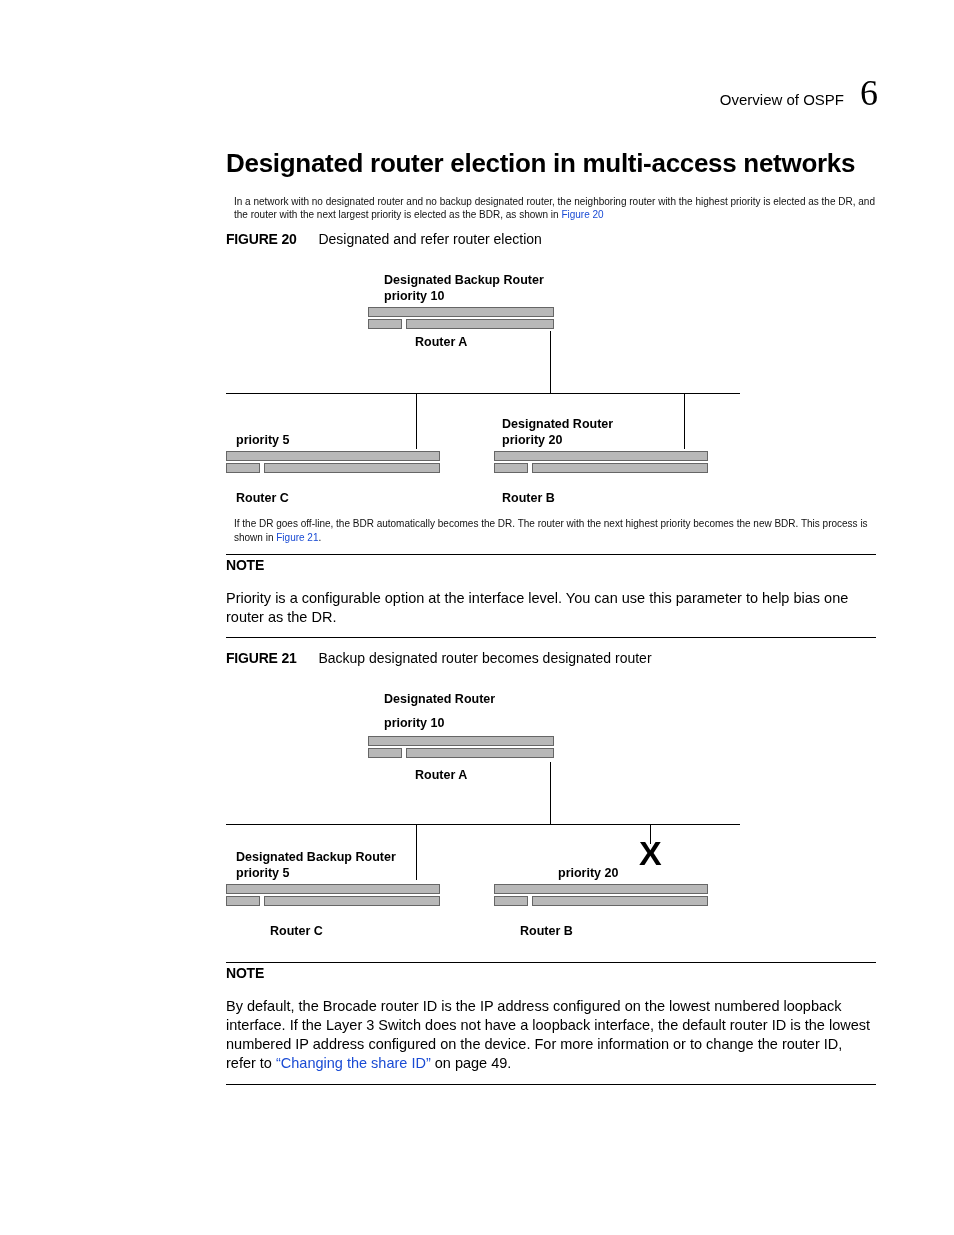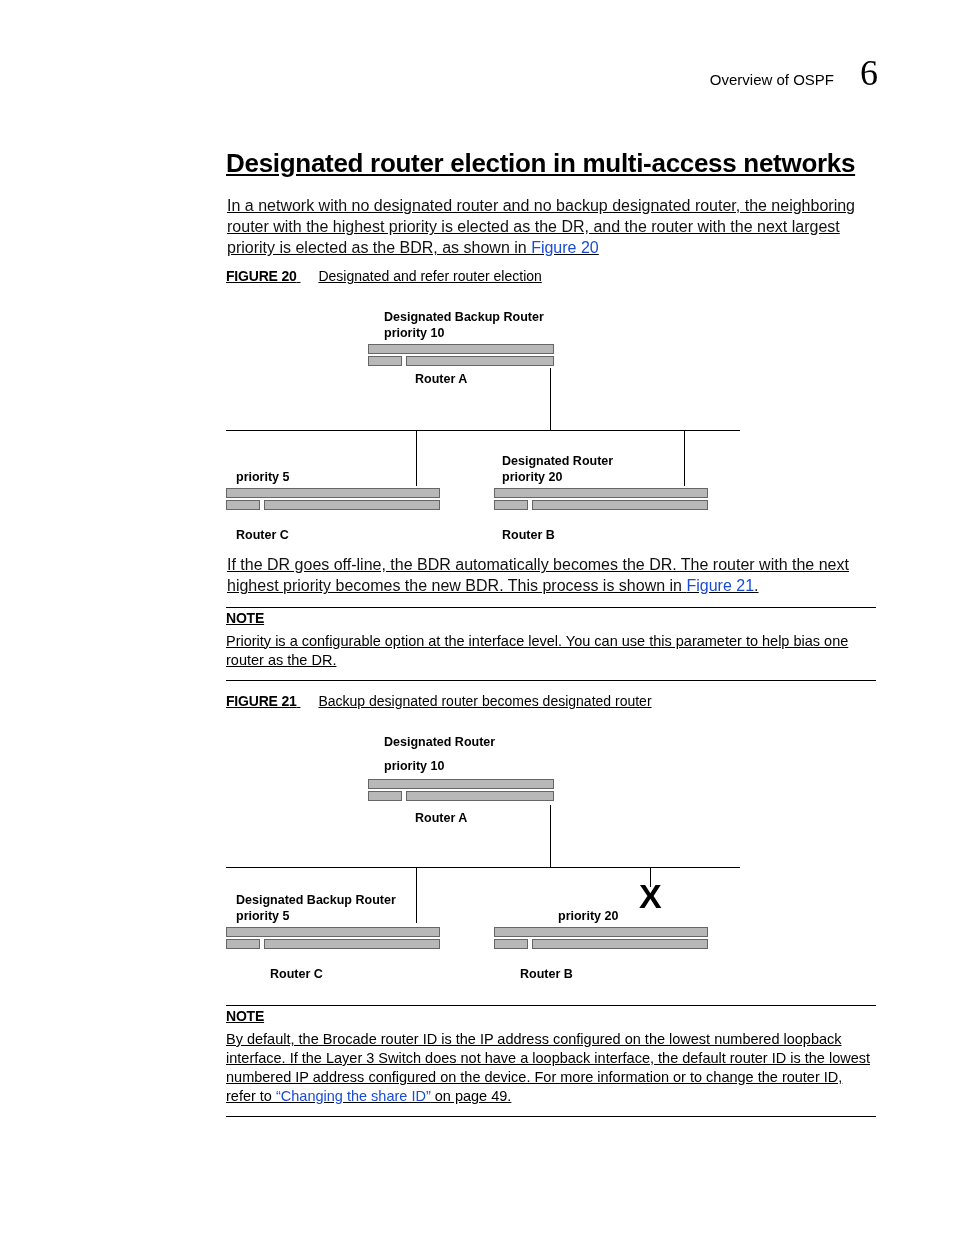--- a/index.html
+++ b/index.html
@@ -1,29 +1,29 @@
 <!DOCTYPE html>
 <html><head>
 <meta charset="utf-8">
 <style>
   html, body { margin: 0; padding: 0; background: #fff; font-family: Arial, Helvetica, sans-serif; color: #000; }
   .page { width: 954px; height: 1235px; position: relative; box-sizing: border-box; padding: 58px 76px 0 0; }
-  .header-line { position: absolute; top: 52px; right: 76px; display: flex; align-items: baseline; gap: 26px; }
+  .header-line { position: absolute; top: 72px; right: 76px; display: flex; align-items: baseline; gap: 16px; }
   .overview { font-size: 15px; color: #000; }
   .chapter-num { font-family: Georgia, 'Times New Roman', serif; font-size: 36px; font-weight: normal; }
-  .content { margin-left: 226px; margin-top: 90px; width: 650px; text-decoration: underline; }
+  .content { margin-left: 226px; margin-top: 90px; width: 650px; }
   h1.section { font-family: "Arial Narrow", Arial, sans-serif; font-weight: 600; font-size: 26px; letter-spacing: -0.3px; margin: 0 0 16px 0; font-stretch: condensed;}
-  p.body { font-size: 16px; color: #111; line-height: 1.32; margin: 0 0 10px 1px; }
+  p.body { font-size: 10px; color: #111; line-height: 1.32; margin: 0 0 10px 8px; }
   .link { color: #1a4bd4; }
   .figcap { font-size: 14px; margin: 4px 0 6px 0; }
   .figcap .label { font-family: "Arial Narrow", Arial, sans-serif; font-weight: 700; letter-spacing: -0.2px; }
   .figcap .title { font-family: "Arial Narrow", Arial, sans-serif; font-weight: 400; margin-left: 18px; }
   .note-rule { border: none; border-top: 1px solid #000; margin: 10px 0 2px 0; }
   .note-label { font-family: "Arial Narrow", Arial, sans-serif; font-weight: 700; font-size: 14px; letter-spacing: -0.2px; margin: 0; }
-  .note-body { font-size: 14.5px; line-height: 1.32; margin: 6px 0 4px 0; }
+  .note-body { font-size: 14.5px; line-height: 1.32; margin: 16px 0 4px 0; }
 
   
   .diagram { position: relative; margin: 8px 0 8px 0; }
   .diagram .lbl { position: absolute; font-family: Arial, sans-serif; font-weight: 700; font-size: 12.5px; white-space: nowrap; }
   .diagram .hline { position: absolute; height: 1px; background: #000; }
   .diagram .vline { position: absolute; width: 1px; background: #000; }
 
   .router { position: absolute; }
   .r-bar { height: 10px; background: #b8b8b8; border: 1px solid #666; box-sizing: border-box; }
 

